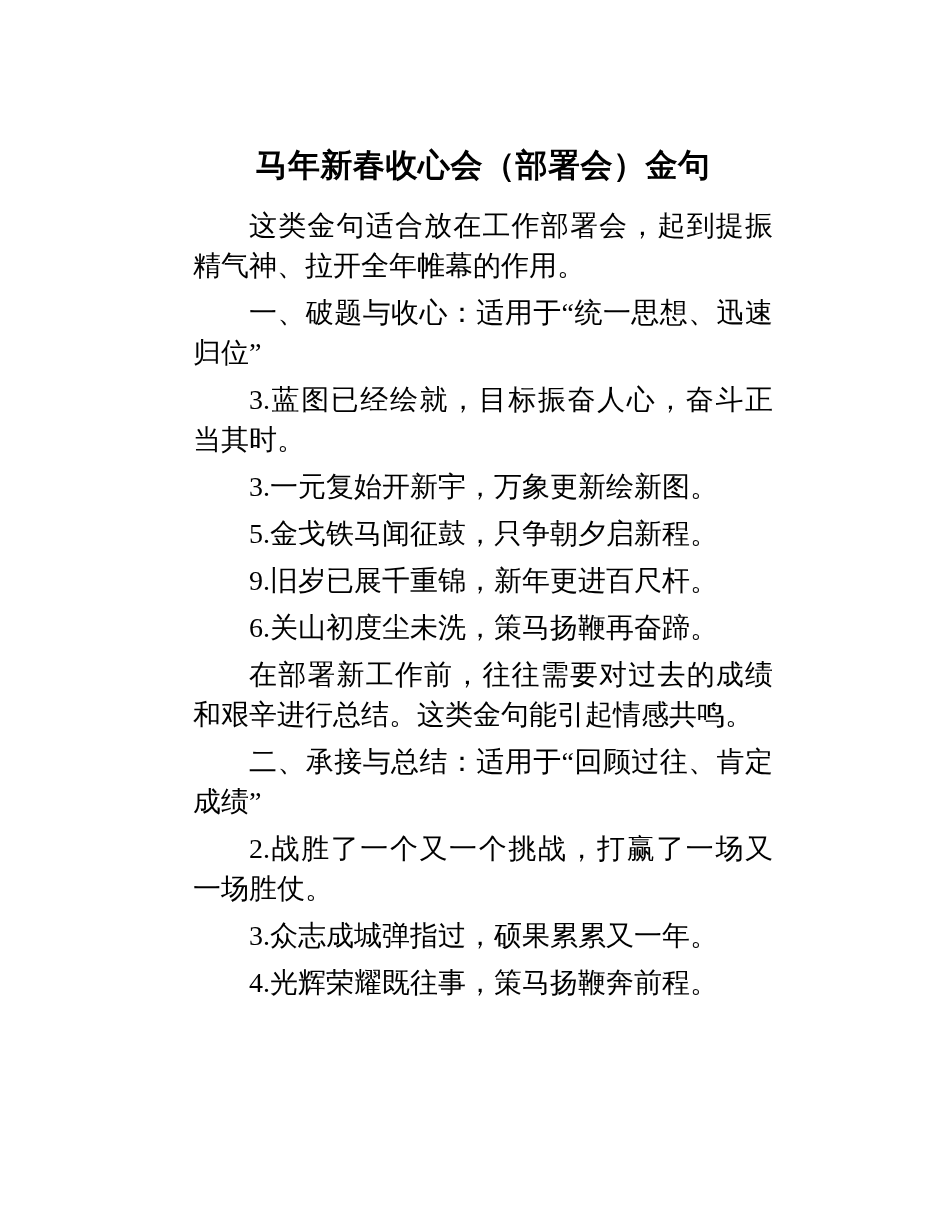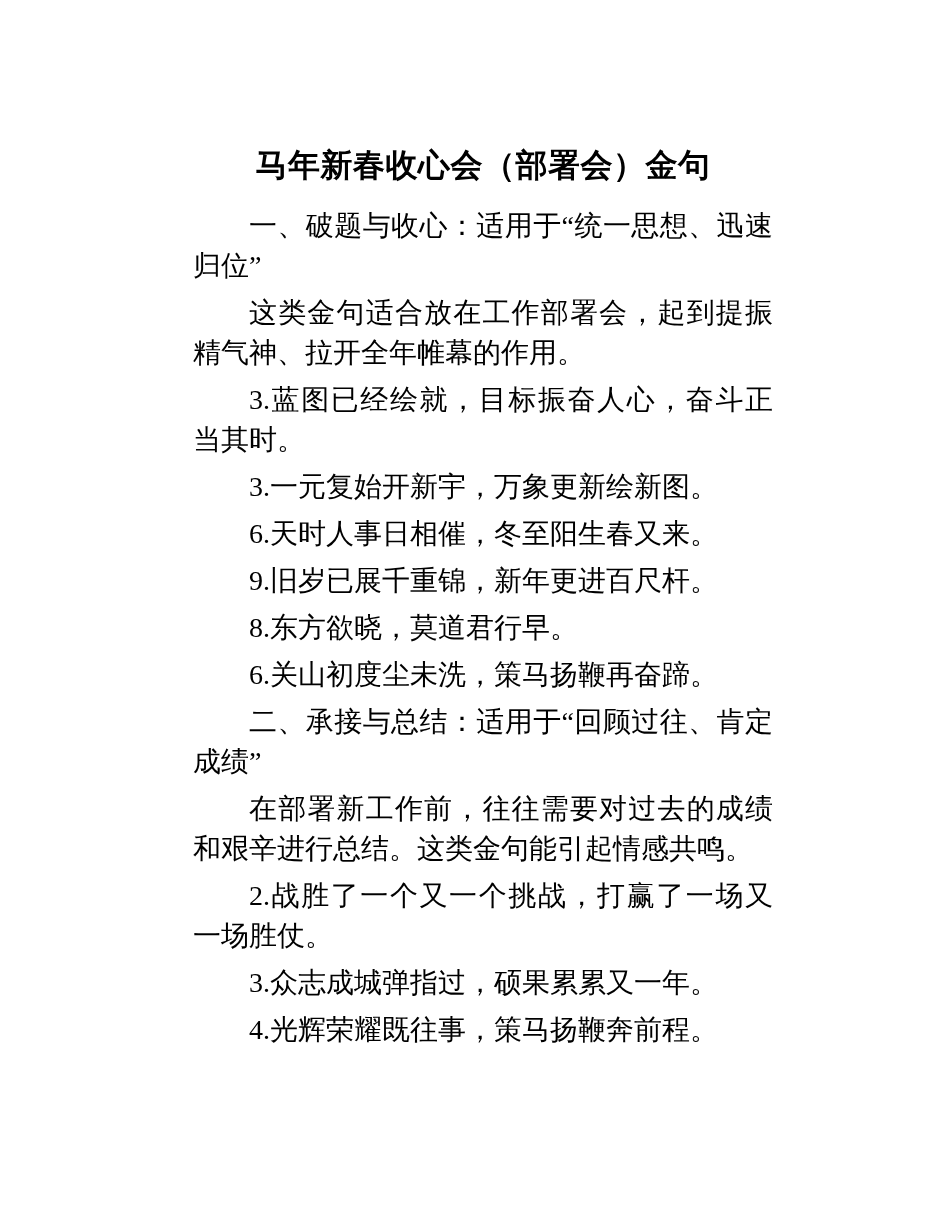--- a/index.html
+++ b/index.html
@@ -46,32 +46,31 @@
 </style>
 </head>
 <body>
 
 <div class="page">
   <div class="content">
 
     <h1 class="doc-title">马年新春收心会（部署会）金句</h1>
 
     <div>
+      <p class="para">这类金句适合放在工作部署会，起到提振精气神、拉开全年帷幕的作用。</p>
       <p class="para section-heading">一、破题与收心：适用于“统一思想、迅速归位”</p>
-      <p class="para">这类金句适合放在工作部署会，起到提振精气神、拉开全年帷幕的作用。</p>
       <p class="para">3.蓝图已经绘就，目标振奋人心，奋斗正当其时。</p>
       <p class="para">3.一元复始开新宇，万象更新绘新图。</p>
-      <p class="para">6.天时人事日相催，冬至阳生春又来。</p>
+      <p class="para">5.金戈铁马闻征鼓，只争朝夕启新程。</p>
       <p class="para">9.旧岁已展千重锦，新年更进百尺杆。</p>
-      <p class="para">8.东方欲晓，莫道君行早。</p>
       <p class="para">6.关山初度尘未洗，策马扬鞭再奋蹄。</p>
     </div>
 
     <div>
+      <p class="para">在部署新工作前，往往需要对过去的成绩和艰辛进行总结。这类金句能引起情感共鸣。</p>
       <p class="para section-heading">二、承接与总结：适用于“回顾过往、肯定成绩”</p>
-      <p class="para">在部署新工作前，往往需要对过去的成绩和艰辛进行总结。这类金句能引起情感共鸣。</p>
       <p class="para">2.战胜了一个又一个挑战，打赢了一场又一场胜仗。</p>
       <p class="para">3.众志成城弹指过，硕果累累又一年。</p>
       <p class="para">4.光辉荣耀既往事，策马扬鞭奔前程。</p>
     </div>
 
   </div>
 </div>
 
 </body></html>

